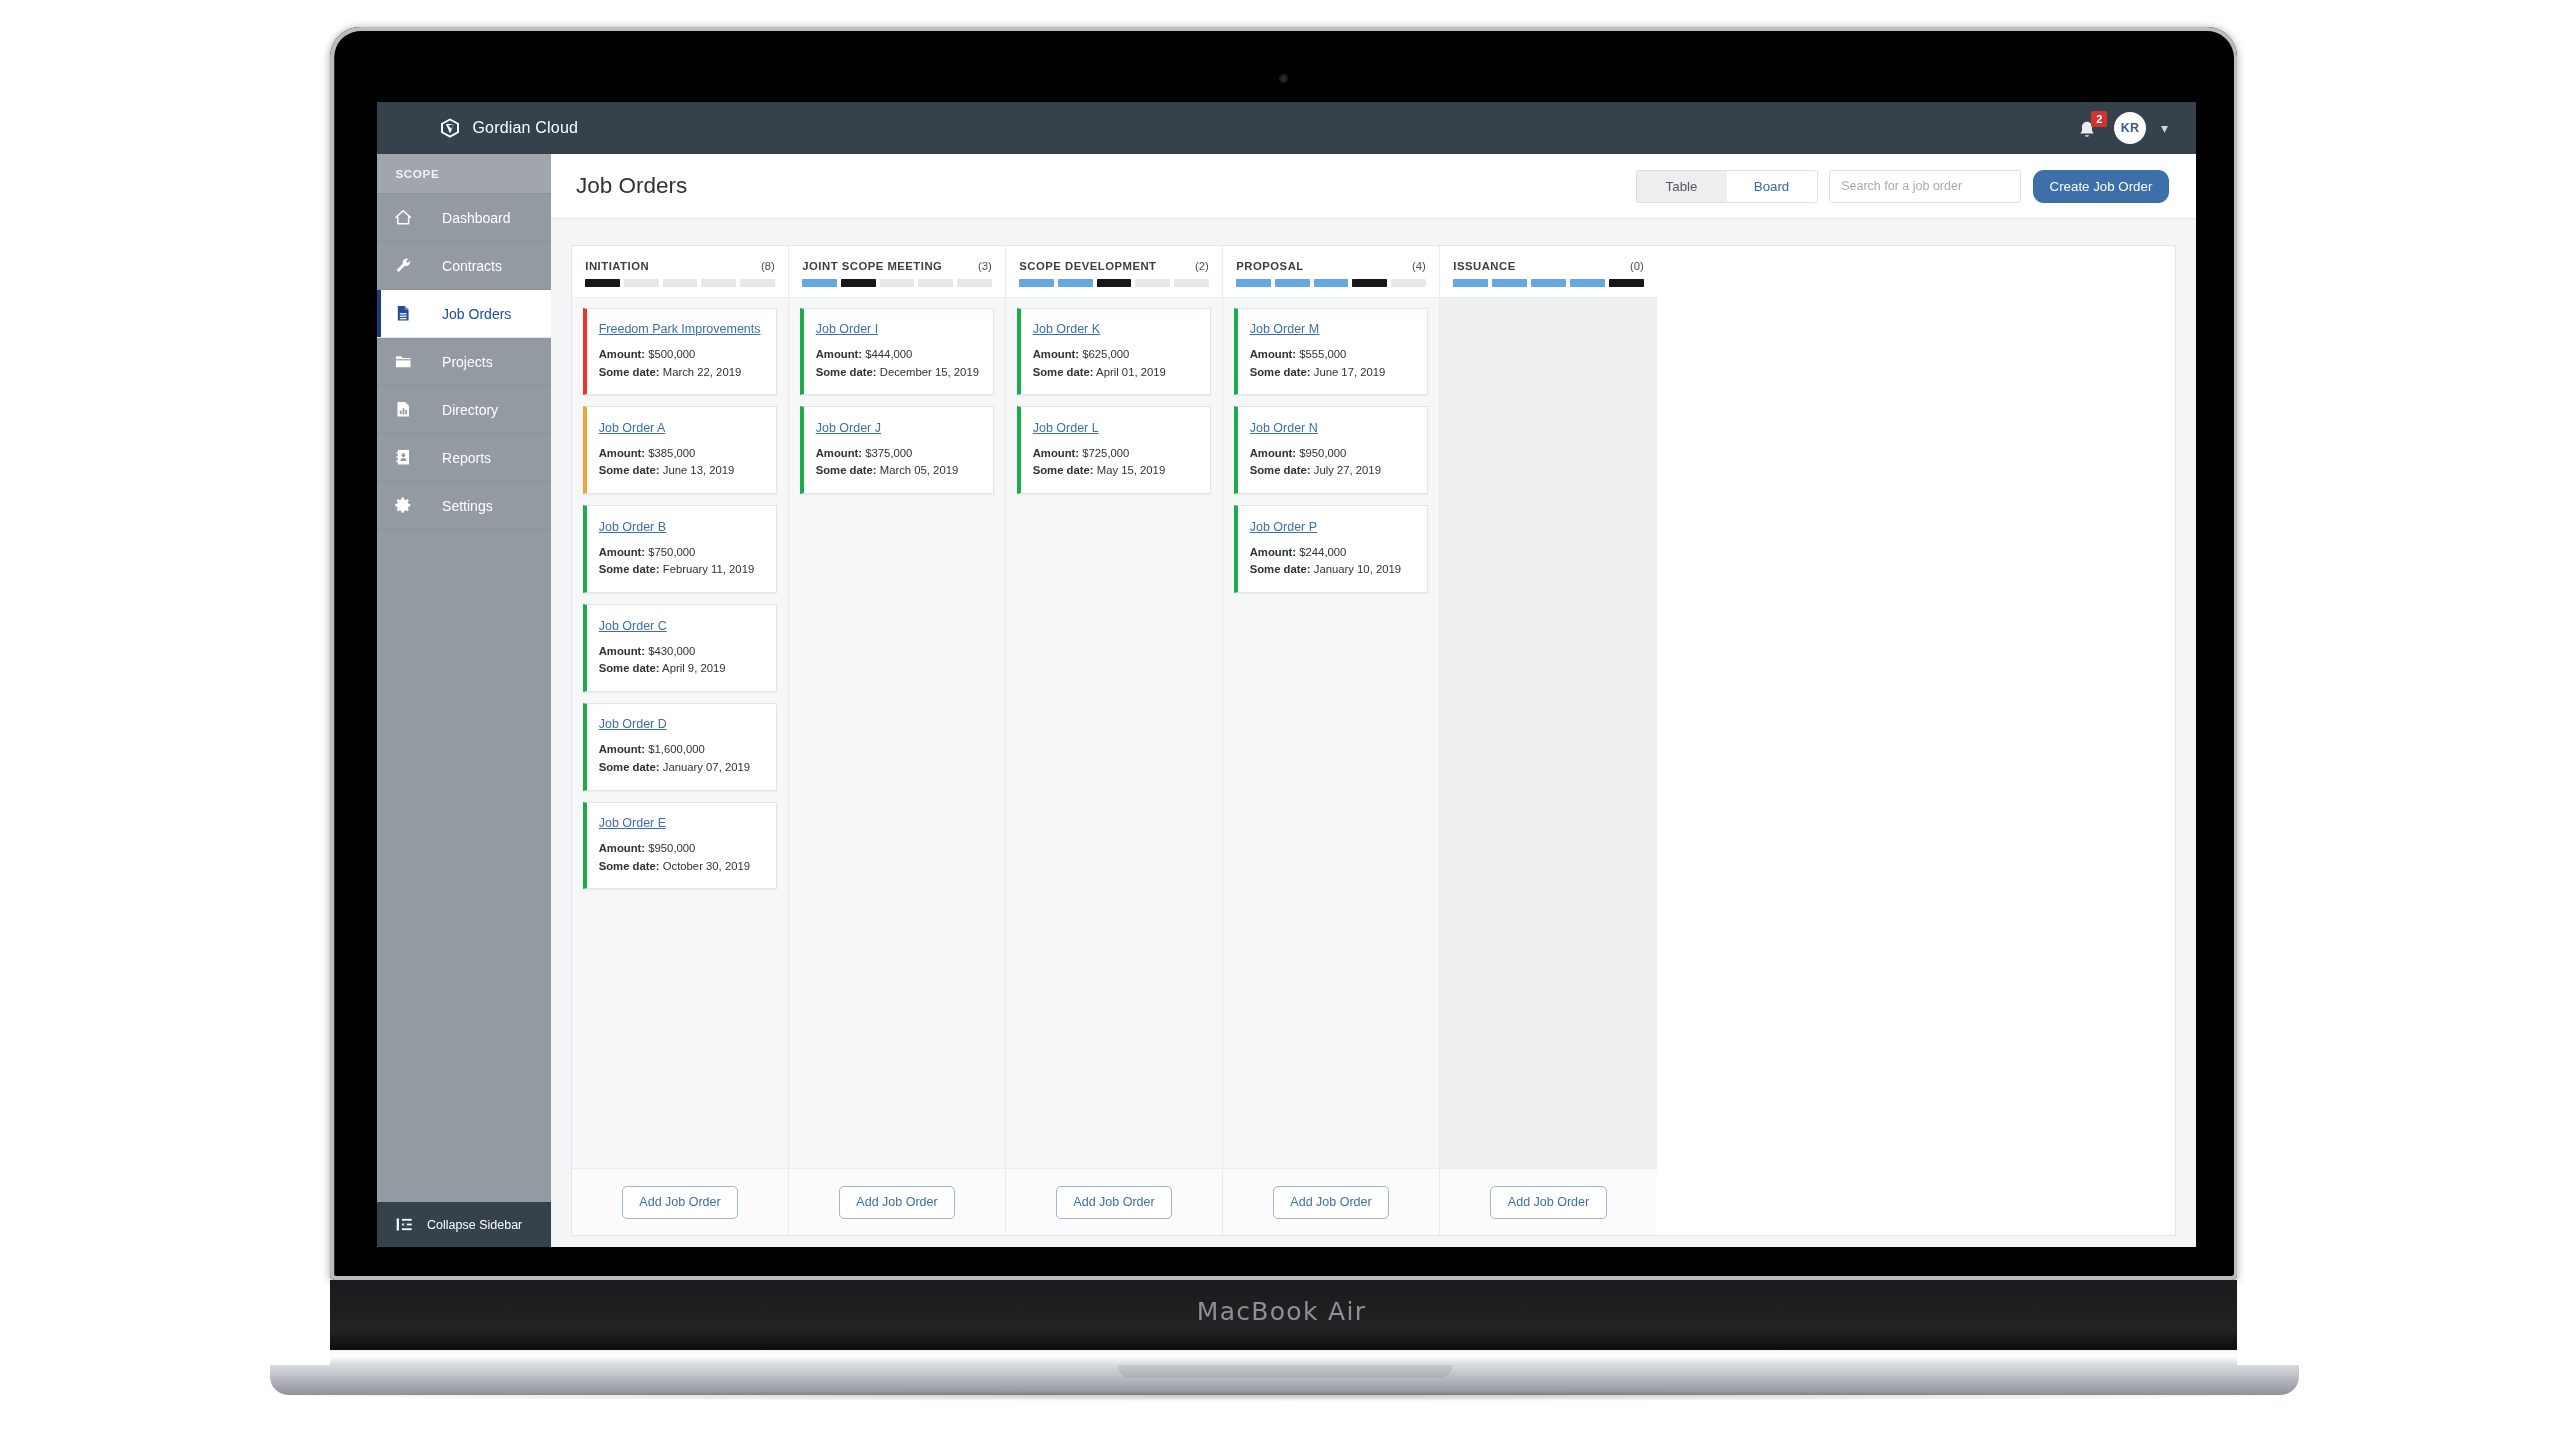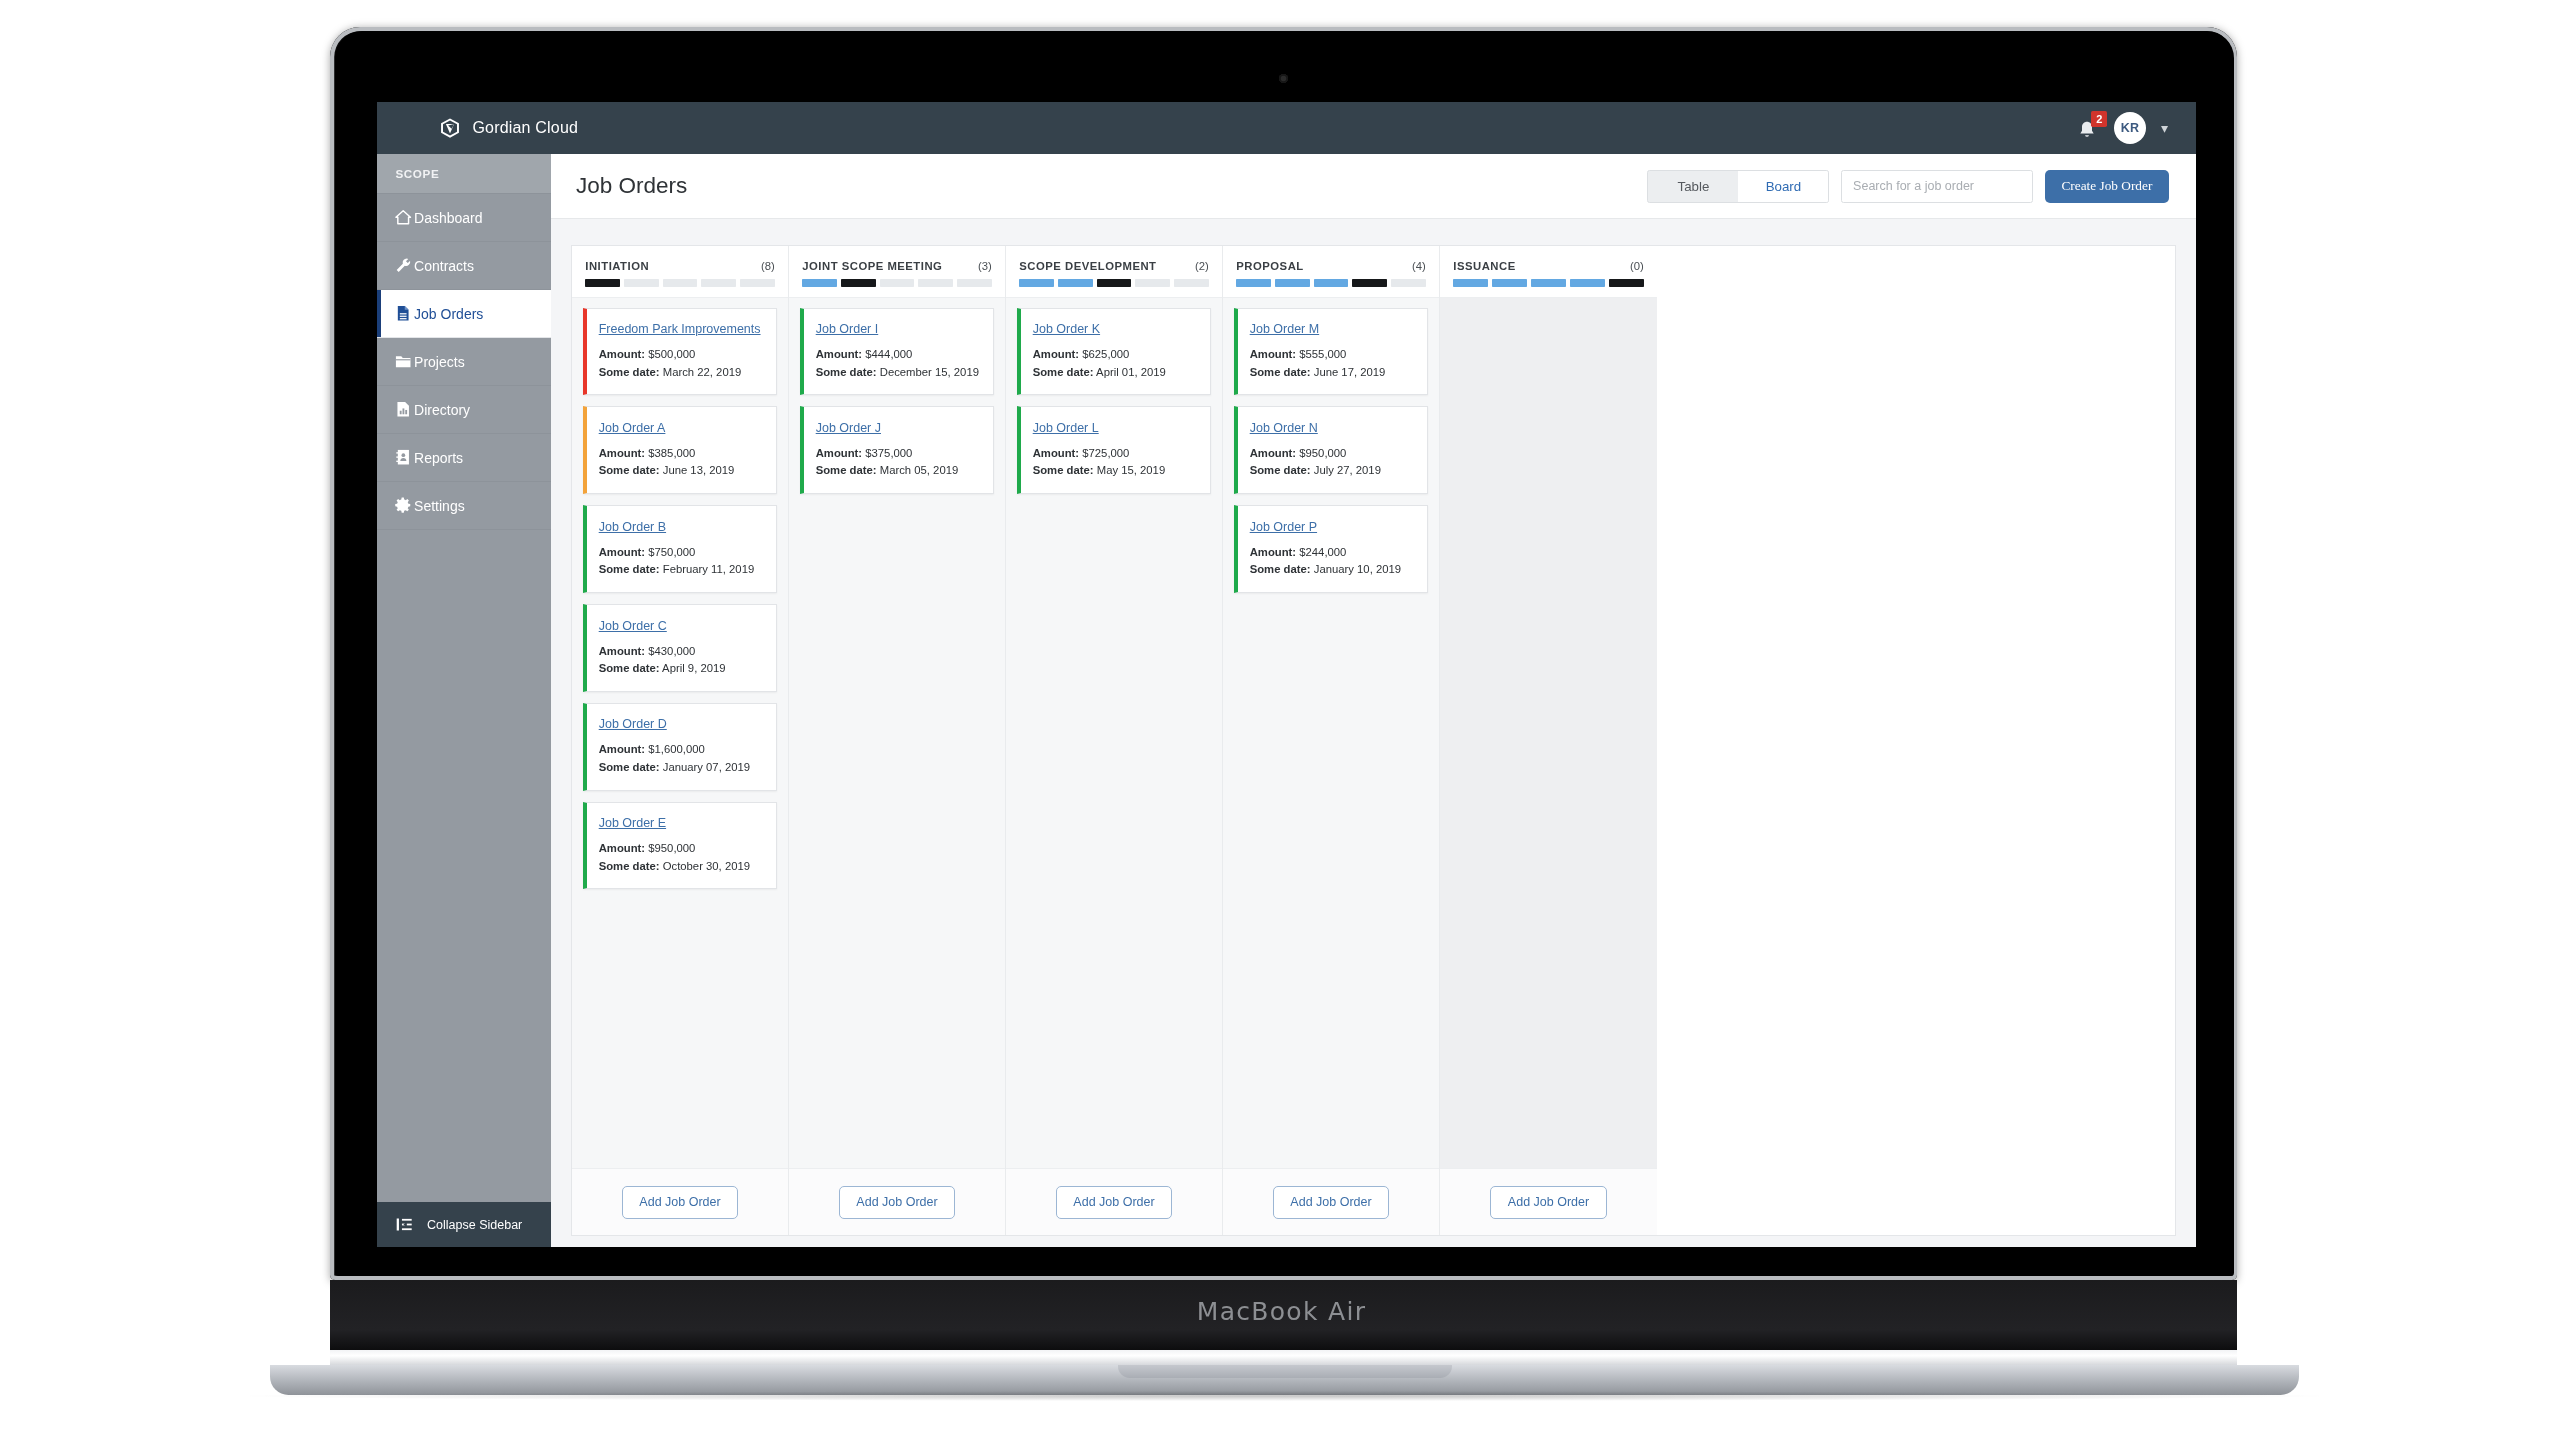--- a/index.html
+++ b/index.html
@@ -128,21 +128,21 @@
   .sidebar-heading {
     height: 40px; display: flex; align-items: center;
     padding-left: 18.4px;
     color: #f1f2f4; font-size: 11.7px;
     font-weight: bold; letter-spacing: 0.6px;
     background: #a0a6ac;
     border-bottom: 0.8px solid #8d939a;
   }
   .nav-item {
     height: 48px;
-    display: flex; align-items: center; gap: 2px;
+    display: flex; align-items: center; gap: 30px;
     padding-left: 16.7px;
     color: #ffffff; font-size: 14px;
     border-bottom: 0.8px solid #8d939a;
     cursor: pointer;
     position: relative;
   }
   .nav-item .nav-icon { width: 18.4px; height: 18.4px; display: block; }
   .nav-item.active {
     background: #ffffff; color: #1f4e96;
     border-bottom: 0.8px solid #e3e5e8;
@@ -191,23 +191,23 @@
     border: 0.8px solid #dcdfe2; border-radius: 2.5px;
     background: #ffffff;
     padding: 0 11px; font-size: 12.5px; color: #33373b;
     font-family: inherit;
   }
   .search-box::placeholder { color: #a9adb2; }
 
   .btn-primary {
     height: 33px; padding: 0 16.7px;
     background: #3d6fa8; color: #ffffff;
-    border: 0; border-radius: 5px;
+    border: 0; border-radius: 11px;
     font-size: 13.3px; cursor: pointer;
-    font-family: Liberation Serif, serif;
+    font-family: Liberation Sans, sans-serif;
   }
 
   
   .board-area {
     position: absolute; left: 174px; top: 125px;
     width: 1645px; height: 1028px;
     background: #f4f5f7;
     padding: 18.4px 20px 0 20px;
   }
   .board {

